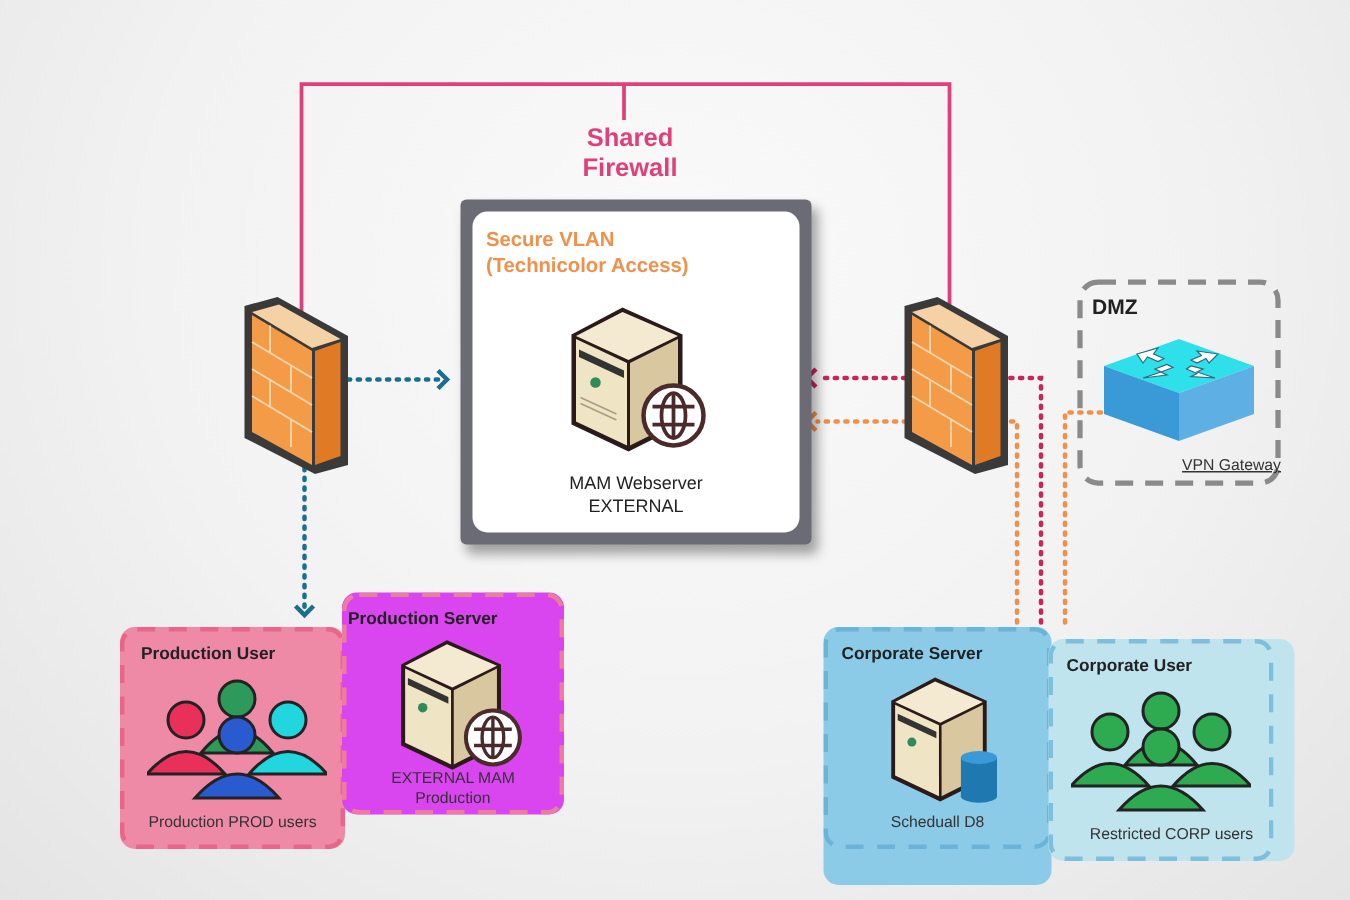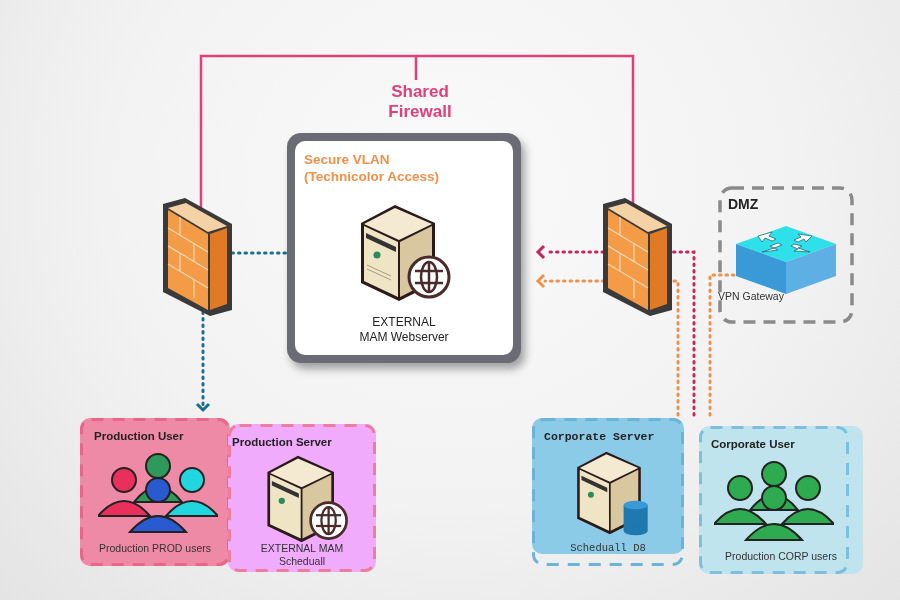--- a/index.html
+++ b/index.html
@@ -2,30 +2,30 @@
 <html><head>
 <meta charset="utf-8">
 <style>
   html,body{margin:0;padding:0;}
   body{width:900px;height:600px;position:relative;overflow:hidden;
     background:radial-gradient(ellipse at 50% 30%, #fafafa 0%, #f2f2f2 55%, #e4e4e4 100%);
     font-family:"Liberation Sans", sans-serif;}
   .abs{position:absolute;}
   svg.layer{position:absolute;left:0;top:0;}
   .fw-label{position:absolute;left:360px;top:82px;width:120px;text-align:center;font-size:17px;font-weight:bold;color:#e0407a;}
-  .vlan{position:absolute;left:287px;top:133px;width:234px;height:230px;background:#6b6b75;border-radius:14px;box-shadow:4px 6px 8px rgba(0,0,0,.35);}
+  .vlan{position:absolute;left:307px;top:133px;width:234px;height:230px;background:#6b6b75;border-radius:4px;box-shadow:4px 6px 8px rgba(0,0,0,.35);}
   .vlan-inner{position:absolute;left:8px;top:8px;right:8px;bottom:8px;background:#fff;border-radius:10px;}
   .vlan-title{position:absolute;left:9px;top:10px;font-size:13.5px;font-weight:bold;color:#f0904a;line-height:17px;}
   .vlan-caption{position:absolute;left:0;right:0;top:174px;text-align:center;font-size:12px;color:#222;line-height:15px;}
   .zone{position:absolute;border-radius:10px;margin-left:45px;}
   .zone-title{position:absolute;left:14px;top:12px;font-size:11.5px;font-weight:bold;color:#222;}
   .zone-caption{position:absolute;left:0;right:0;text-align:center;font-size:10.5px;color:#333;line-height:13px;}
   .dmz{position:absolute;left:718px;top:186px;width:136px;height:138px;}
   .dmz-title{position:absolute;left:10px;top:10px;font-size:14px;font-weight:bold;color:#222;}
-  .dmz-caption{position:absolute;left:0;right:0;top:104px;text-align:left;font-size:10.5px;color:#333;}
+  .dmz-caption{position:absolute;left:0;right:0;top:118px;text-align:right;font-size:10.5px;color:#333;text-decoration:underline;}
 </style>
 </head>
 <body>
 
 <svg class="layer" width="900" height="600">
   <g fill="none" stroke="#e0407a" stroke-width="2.5">
     <polyline points="201,210 201,56 633,56 633,205"></polyline>
     <line x1="416" y1="56" x2="416" y2="80"></line>
   </g>
 
@@ -102,22 +102,22 @@
       <line x1="12" y1="66" x2="36" y2="77" stroke="#a89c84" stroke-width="1"></line>
       <circle cx="74" cy="74" r="20" fill="#fff" stroke="#4a2a2a" stroke-width="3"></circle>
       <g fill="none" stroke="#4a2a2a" stroke-width="2.5">
         <ellipse cx="74" cy="74" rx="8" ry="15"></ellipse>
         <line x1="74" y1="59" x2="74" y2="89"></line>
         <line x1="60" y1="68" x2="88" y2="68"></line>
           <line x1="60" y1="80" x2="88" y2="80"></line>
       </g>
     </svg>
     <div class="vlan-caption">
+      <div>MAM Webserver</div>
       <div>EXTERNAL</div>
-      <div>MAM Webserver</div>
     </div>
   </div>
 </div>
 
 <div class="dmz">
   <svg class="abs" style="left:0;top:0" width="136" height="138">
     <rect x="2" y="2" width="132" height="134" rx="12" fill="none" stroke="#8a8a8a" stroke-width="3.5" stroke-dasharray="12,8"></rect>
   </svg>
   <div class="dmz-title">DMZ</div>
   <svg class="abs" style="left:18px;top:36px" width="100" height="72" viewBox="0 0 100 72">
@@ -147,21 +147,21 @@
         <path d="M0,66 Q26,36 52,66 Z" fill="#e8305a"></path>
       <circle cx="94" cy="30" r="12" fill="#22d6e0"></circle>
         <path d="M68,66 Q94,36 120,66 Z" fill="#22d6e0"></path>
       <circle cx="60" cy="40" r="12" fill="#2a5ad0"></circle>
         <path d="M32,82 Q60,50 88,82 Z" fill="#2a5ad0"></path>
     </g>
   </svg>
   <div class="zone-caption" style="top:124px">Production PROD users</div>
 </div>
 
-<div class="zone" style="left:183px;top:424px;width:148px;height:148px;background:#f0abfc;">
+<div class="zone" style="left:183px;top:395px;width:148px;height:148px;background:#d946ef;">
   <svg class="abs" style="left:0;top:0" width="148" height="148">
     <rect x="1.5" y="1.5" width="145" height="145" rx="10" fill="none" stroke="#ec7d9e" stroke-width="3" stroke-dasharray="12,9"></rect>
   </svg>
   <div class="zone-title" style="left:4px">Production Server</div>
   <svg class="abs" style="left:34px;top:30px" width="90" height="90" viewBox="0 0 100 100">
     <polygon points="6,20 40,2 80,20 80,80 44,98 6,80" fill="#2a1a1a"></polygon>
     <polygon points="9,21 40,5 77,21 44,37" fill="#f4ead2"></polygon>
     <polygon points="9,23 43,39 43,94 9,78" fill="#efe4c4"></polygon>
     <polygon points="45,39 77,23 77,78 45,94" fill="#d9c7a0"></polygon>
     <polygon points="11,30 41,44 41,49 11,35" fill="#333"></polygon>
@@ -169,25 +169,25 @@
     <circle cx="74" cy="74" r="20" fill="#fff" stroke="#4a2a2a" stroke-width="3"></circle>
     <g fill="none" stroke="#4a2a2a" stroke-width="2.5">
       <ellipse cx="74" cy="74" rx="8" ry="15"></ellipse>
       <line x1="74" y1="59" x2="74" y2="89"></line>
       <line x1="60" y1="68" x2="88" y2="68"></line>
         <line x1="60" y1="80" x2="88" y2="80"></line>
     </g>
   </svg>
   <div class="zone-caption" style="top:118px">
     <div>EXTERNAL MAM</div>
-    <div>Scheduall</div>
+    <div>Production</div>
   </div>
 </div>
 
-<div class="zone" style="left:487px;top:418px;width:152px;height:136px;background:#8ccbe8;font-family:Liberation Mono, monospace;">
+<div class="zone" style="left:504px;top:418px;width:152px;height:172px;background:#8ccbe8;">
   <svg class="abs" style="left:0;top:0" width="152" height="148">
     <rect x="1.5" y="1.5" width="149" height="145" rx="10" fill="none" stroke="#6ab4d8" stroke-width="3" stroke-dasharray="12,9"></rect>
   </svg>
   <div class="zone-title" style="left:12px">Corporate Server</div>
   <svg class="abs" style="left:40px;top:32px" width="86" height="86" viewBox="0 0 100 100">
     <polygon points="6,20 40,2 80,20 80,80 44,98 6,80" fill="#2a1a1a"></polygon>
     <polygon points="9,21 40,5 77,21 44,37" fill="#f4ead2"></polygon>
     <polygon points="9,23 43,39 43,94 9,78" fill="#efe4c4"></polygon>
     <polygon points="45,39 77,23 77,78 45,94" fill="#d9c7a0"></polygon>
     <polygon points="11,30 41,44 41,49 11,35" fill="#333"></polygon>
@@ -211,14 +211,14 @@
       <circle cx="60" cy="16" r="12"></circle>
         <path d="M36,52 Q60,22 84,52 Z"></path>
       <circle cx="26" cy="30" r="12"></circle>
         <path d="M0,66 Q26,36 52,66 Z"></path>
       <circle cx="94" cy="30" r="12"></circle>
         <path d="M68,66 Q94,36 120,66 Z"></path>
       <circle cx="60" cy="40" r="12"></circle>
         <path d="M32,82 Q60,50 88,82 Z"></path>
     </g>
   </svg>
-  <div class="zone-caption" style="top:124px">Production CORP users</div>
+  <div class="zone-caption" style="top:124px">Restricted CORP users</div>
 </div>
 
 </body></html>

